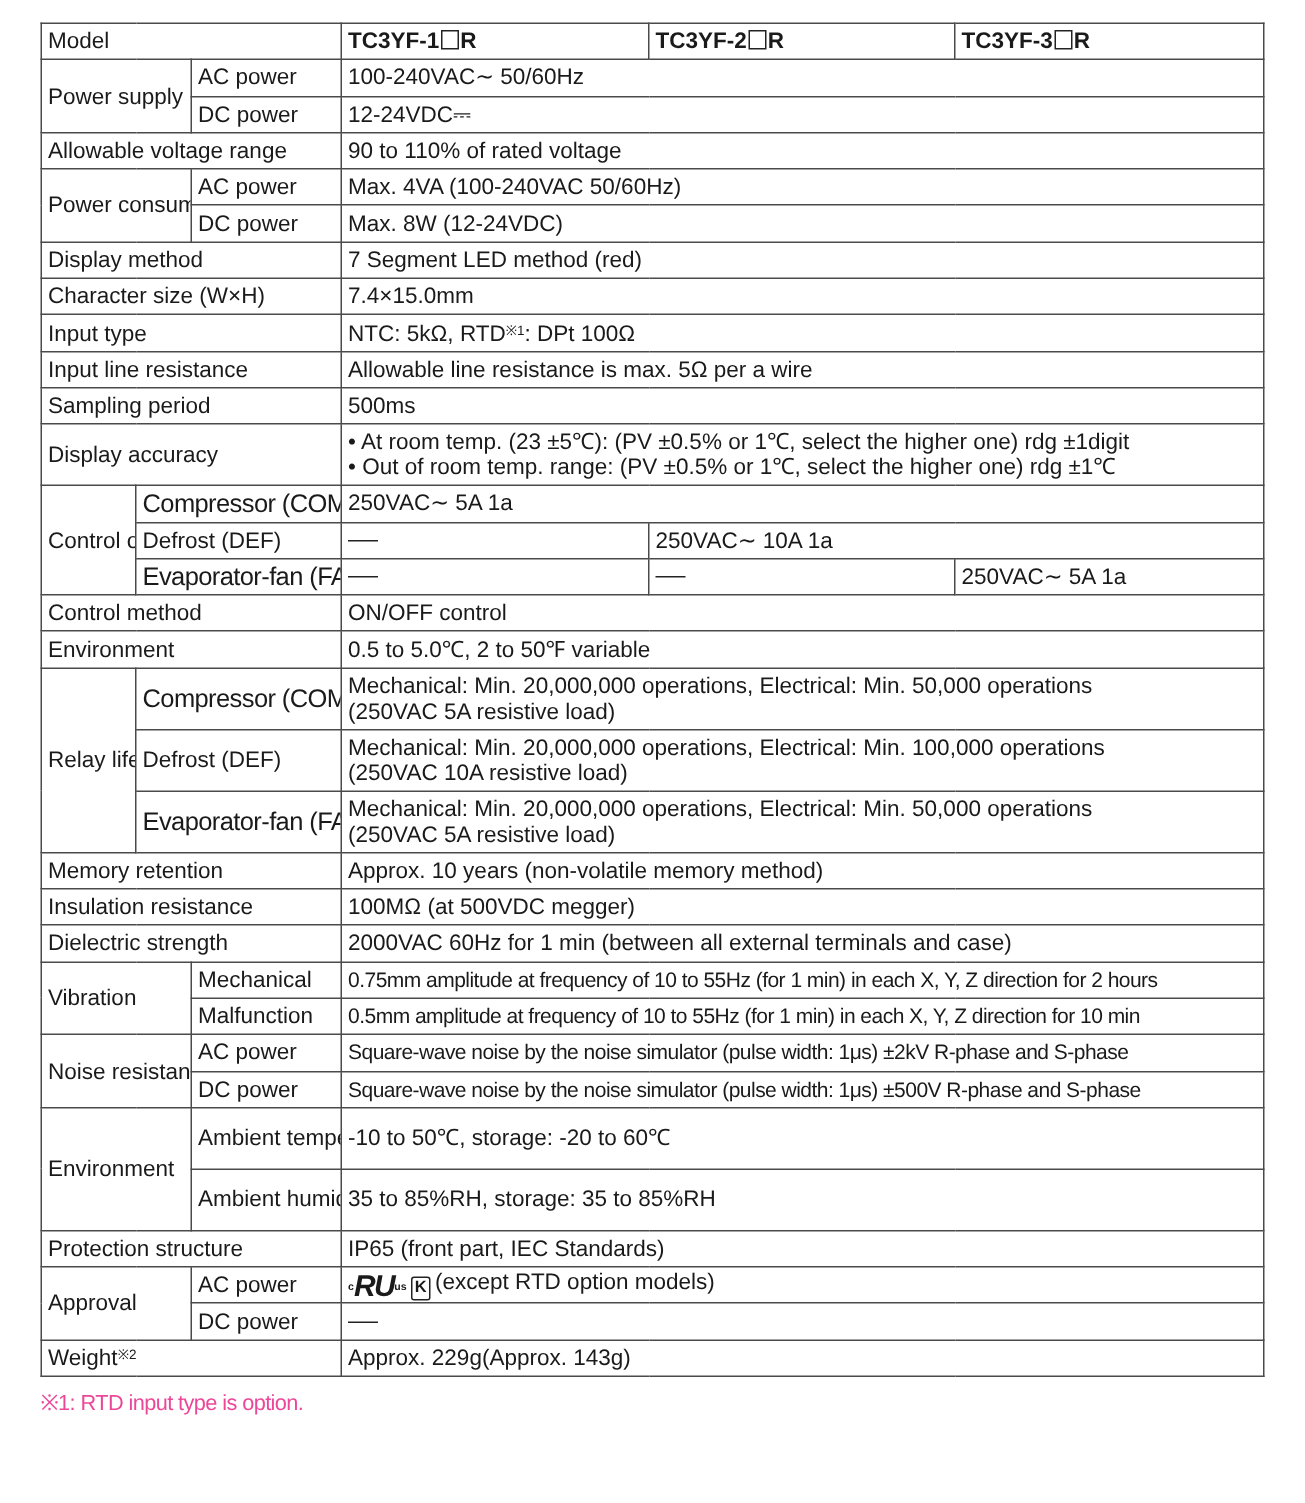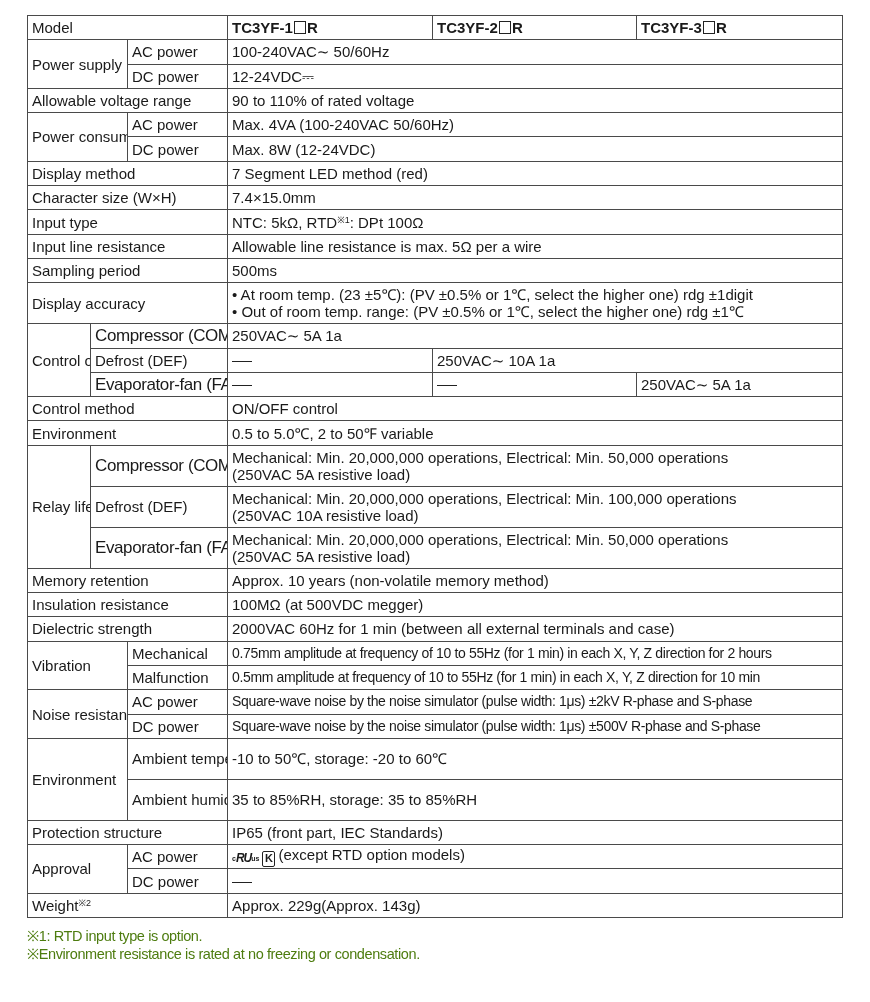--- a/index.html
+++ b/index.html
@@ -13,25 +13,25 @@
   tr.h2 { height:41px !important; }
   td.bold { font-weight:bold;margin-left:44px; }
   td.narrow { font-size:17px; letter-spacing:-0.4px; padding-left:4px; }
   td.cond { font-size:14px; letter-spacing:-0.35px; }
   td.wrap { white-space:normal; }
   .sup { font-size:9px; vertical-align:top; position:relative; top:-2px; }
   .box { display:inline-block; width:10px; height:11px; border:1.2px solid #222; vertical-align:-1px; margin:0 1px; }
   .dash { display:inline-block; width:20px; border-top:1.5px solid #222; vertical-align:4px; }
   .ul-icon { display:inline-flex; align-items:flex-end; font-weight:900; font-style:italic; vertical-align:-1px; }
   .ul-icon .c, .ul-icon .us { font-size:7px; font-style:normal; font-weight:bold; }
-  .ul-icon .r { font-size:12px; letter-spacing:-1px; }
+  .ul-icon .r { font-size:20px; letter-spacing:-1px; }
   .kc-icon { display:inline-block; width:11px; height:14px; border:1.5px solid #222; border-radius:2px;
              font-size:11px; line-height:13px; text-align:center; font-weight:bold; vertical-align:-2px; margin:0 3px 0 3px; }
   .notes { position:absolute; left:27px; top:927px; font-size:14.5px; line-height:18px;
-           letter-spacing:-0.4px; color:#4d7c0f; }
+           letter-spacing:-0.4px; color:#ec4899; }
   .notes .indent { padding-left:24px; }
 </style>
 </head>
 <body>
 
 <table class="spec">
   <colgroup>
     <col style="width:63px">
       <col style="width:37px">
       <col style="width:100px">
@@ -216,14 +216,13 @@
 
   <tr>
     <td colspan="3"><span>Weight</span><span class="sup">※2</span></td>
     <td colspan="3">Approx. 229g(Approx. 143g)</td>
   </tr>
 </tbody>
   </table>
 
 <div class="notes">
   <div>※1: RTD input type is option.</div>
-  <div>※Environment resistance is rated at no freezing or condensation.</div>
 </div>
 
 </body></html>

